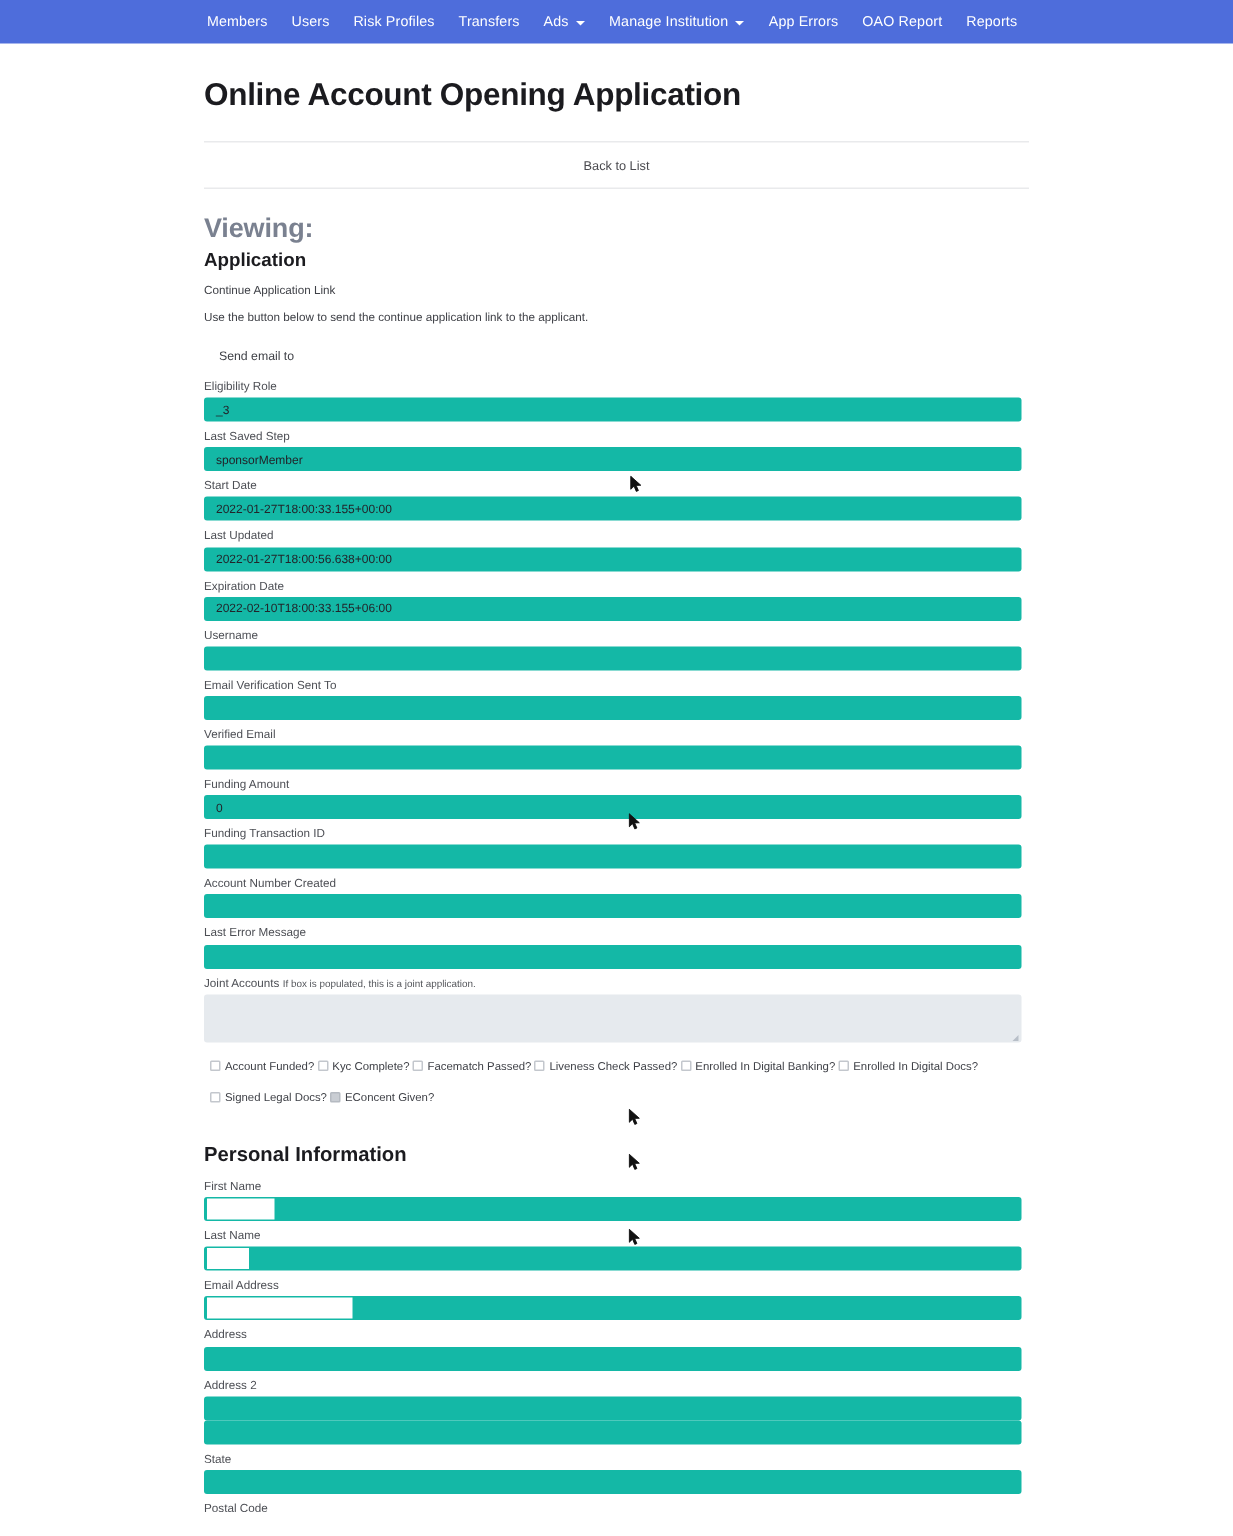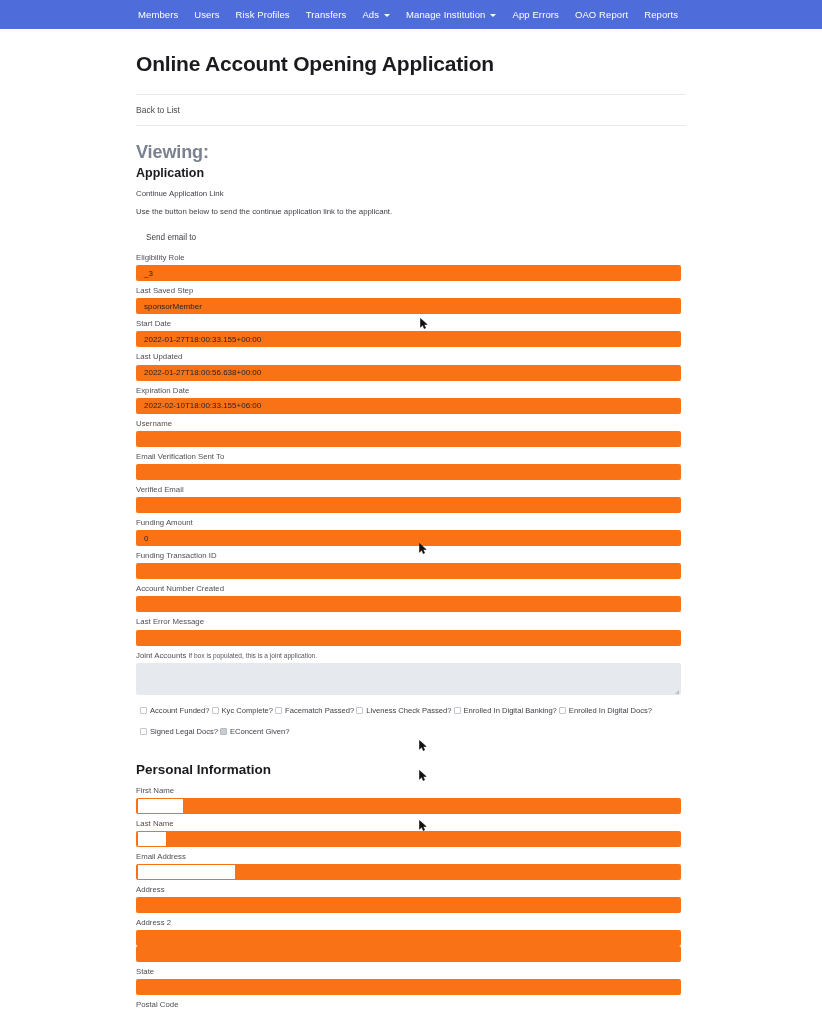--- a/index.html
+++ b/index.html
@@ -63,20 +63,21 @@
     border: 0;
     border-top: 1px solid #e9eaec;
     margin: 0;
     width: 550px;
   }
 
   .back-row {
     height: 30px;
     display: flex;
     align-items: center;
+    justify-content: center;
   }
   .back-link {
     font-size: 8.5px;
     color: #4a4a4f;
     cursor: pointer;
   }
 
   .viewing-label {
     font-size: 18px;
     font-weight: bold;
@@ -118,21 +119,21 @@
 
   .link-label {
     font-size: 7.8px;
     color: #3f4147;
     margin: 8px 0 0 0;
   }
 
   .input {
     width: 545px;
     height: 16px;
-    background: #f97316;
+    background: #14b8a6;
     border: none;
     border-radius: 2px;
     font-size: 8px;
     color: #22242a;
     padding: 0 8px;
     display: flex;
     align-items: center;
     position: relative;
   }
   .textarea {

